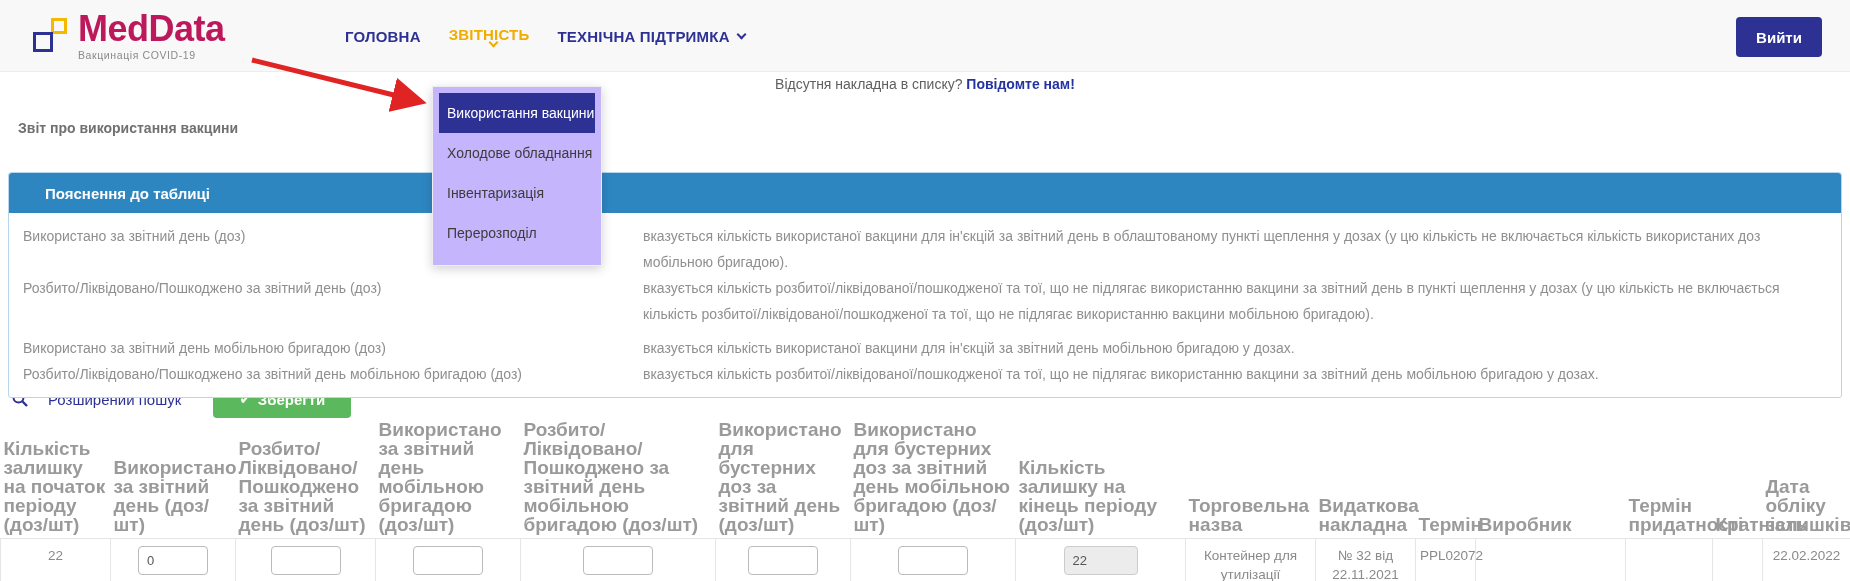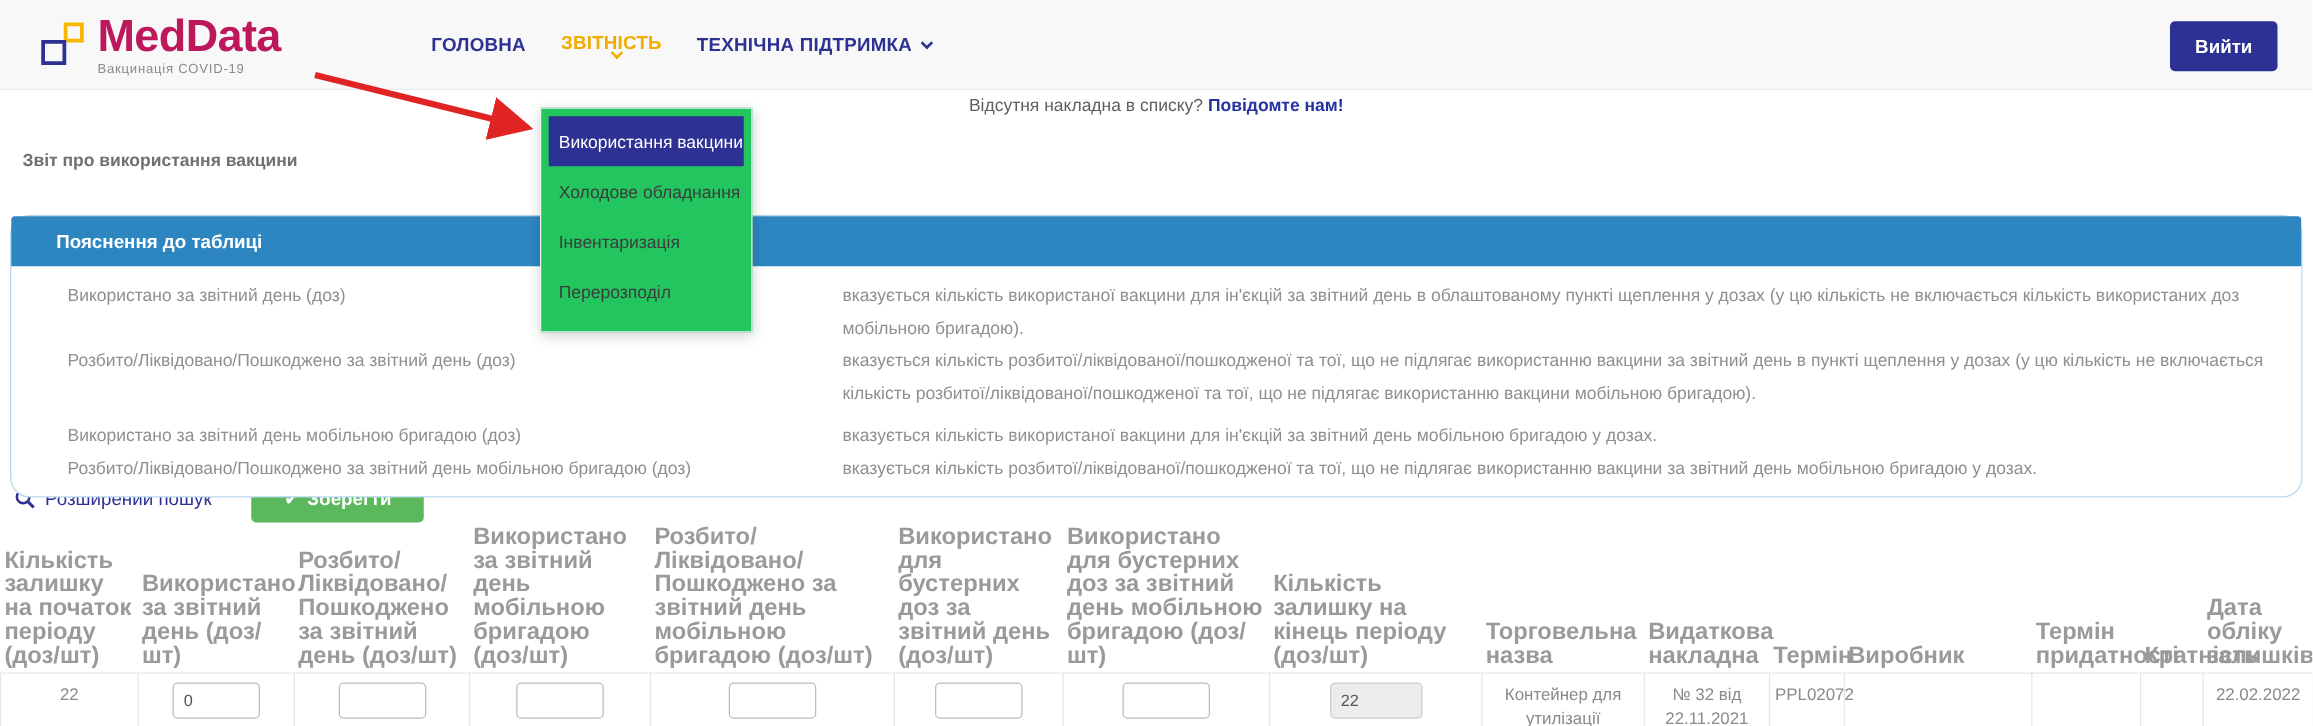--- a/index.html
+++ b/index.html
@@ -25,49 +25,49 @@
               display:inline-flex; align-items:center; cursor:pointer; }
   .nav-item.active { color:#f0ad00;flex-direction:column; }
   .chev { display:inline-block; width:7px; height:7px; border-right:2px solid currentColor;
           border-bottom:2px solid currentColor; transform:rotate(45deg); margin-left:8px; margin-top:-4px; }
 
   .logout-btn { position:absolute; right:28px; top:17px; width:86px; height:40px;
                 background:#2d3193; color:#fff; font-size:15px; font-weight:700;
                 border:none; border-radius:4px; cursor:pointer; font-family:inherit; }
 
   
-  .dropdown { position:absolute; left:432px; top:86px; width:170px; background:#22c55e;
+  .dropdown { position:absolute; left:432px; top:86px; width:170px; background:#c4b5fd;
               box-shadow:0 3px 10px rgba(0,0,0,0.18); border:1px solid #eee;
               padding:6px 0 12px 0; z-index:15; }
   .dd-item { height:40px; display:flex; align-items:center; padding-left:14px;
              font-size:14px; color:#3c3c3c; cursor:pointer; }
   .dd-item.active { background:#2d3193; color:#fff; margin:0 6px; padding-left:8px; }
 
   
   .notice { position:absolute; top:76px; left:0; width:1850px; text-align:center;
             font-size:14px; color:#5f5f5f; z-index:4; }
   .notice a { color:#2433a0; font-weight:700; text-decoration:none; cursor:pointer; }
 
   
   .page-title { position:absolute; top:120px; left:18px; font-size:14px; font-weight:700; color:#707070; }
 
   
   .panel { position:absolute; top:172px; left:8px; width:1834px; border:1px solid #b8d7ee;
-           border-radius:16px; background:#fff; z-index:3; }
+           border-radius:3px; background:#fff; z-index:3; }
   .panel-head { height:40px; background:#2e86c1; border-radius:3px 3px 0 0; display:flex;
                 align-items:center; padding-left:36px; color:#fff; font-size:15px; font-weight:700; }
   .panel-body { padding:10px 14px 10px 14px; font-size:14px; color:#8f8f8f; }
-  .exp-row { display:flex; line-height:26px;margin-left:31px; }
+  .exp-row { display:flex; line-height:26px; }
   .exp-row.gap { margin-top:8px; }
   .exp-label { width:620px; flex:none; padding-right:16px; }
   .exp-desc { flex:1; }
 
   
   .toolbar { position:absolute; top:380px; left:12px; display:flex; align-items:center; gap:32px; z-index:2; }
-  .adv-search { display:flex; align-items:center; gap:8px; color:#2d3193; font-size:15px; cursor:pointer; }
+  .adv-search { display:flex; align-items:center; gap:20px; color:#2d3193; font-size:15px; cursor:pointer; }
   .save-btn { background:#5cb85c; border:none; border-radius:4px; color:#fff; font-size:15px;
               font-weight:700; padding:10px 26px; cursor:pointer; display:flex; align-items:center;
               gap:6px; font-family:inherit; }
 
   
   .tbl-wrap { position:absolute; top:420px; left:0; width:1850px; z-index:1; }
   table { border-collapse:collapse; width:1850px; table-layout:fixed; }
   thead th { font-size:19px; font-weight:700; color:#9a9a9a; text-align:left;
              vertical-align:bottom; line-height:19px; padding:0 3px 4px 3px; height:58px; }
   tbody td { font-size:13.5px; color:#8a8a8a; text-align:center; vertical-align:top;

